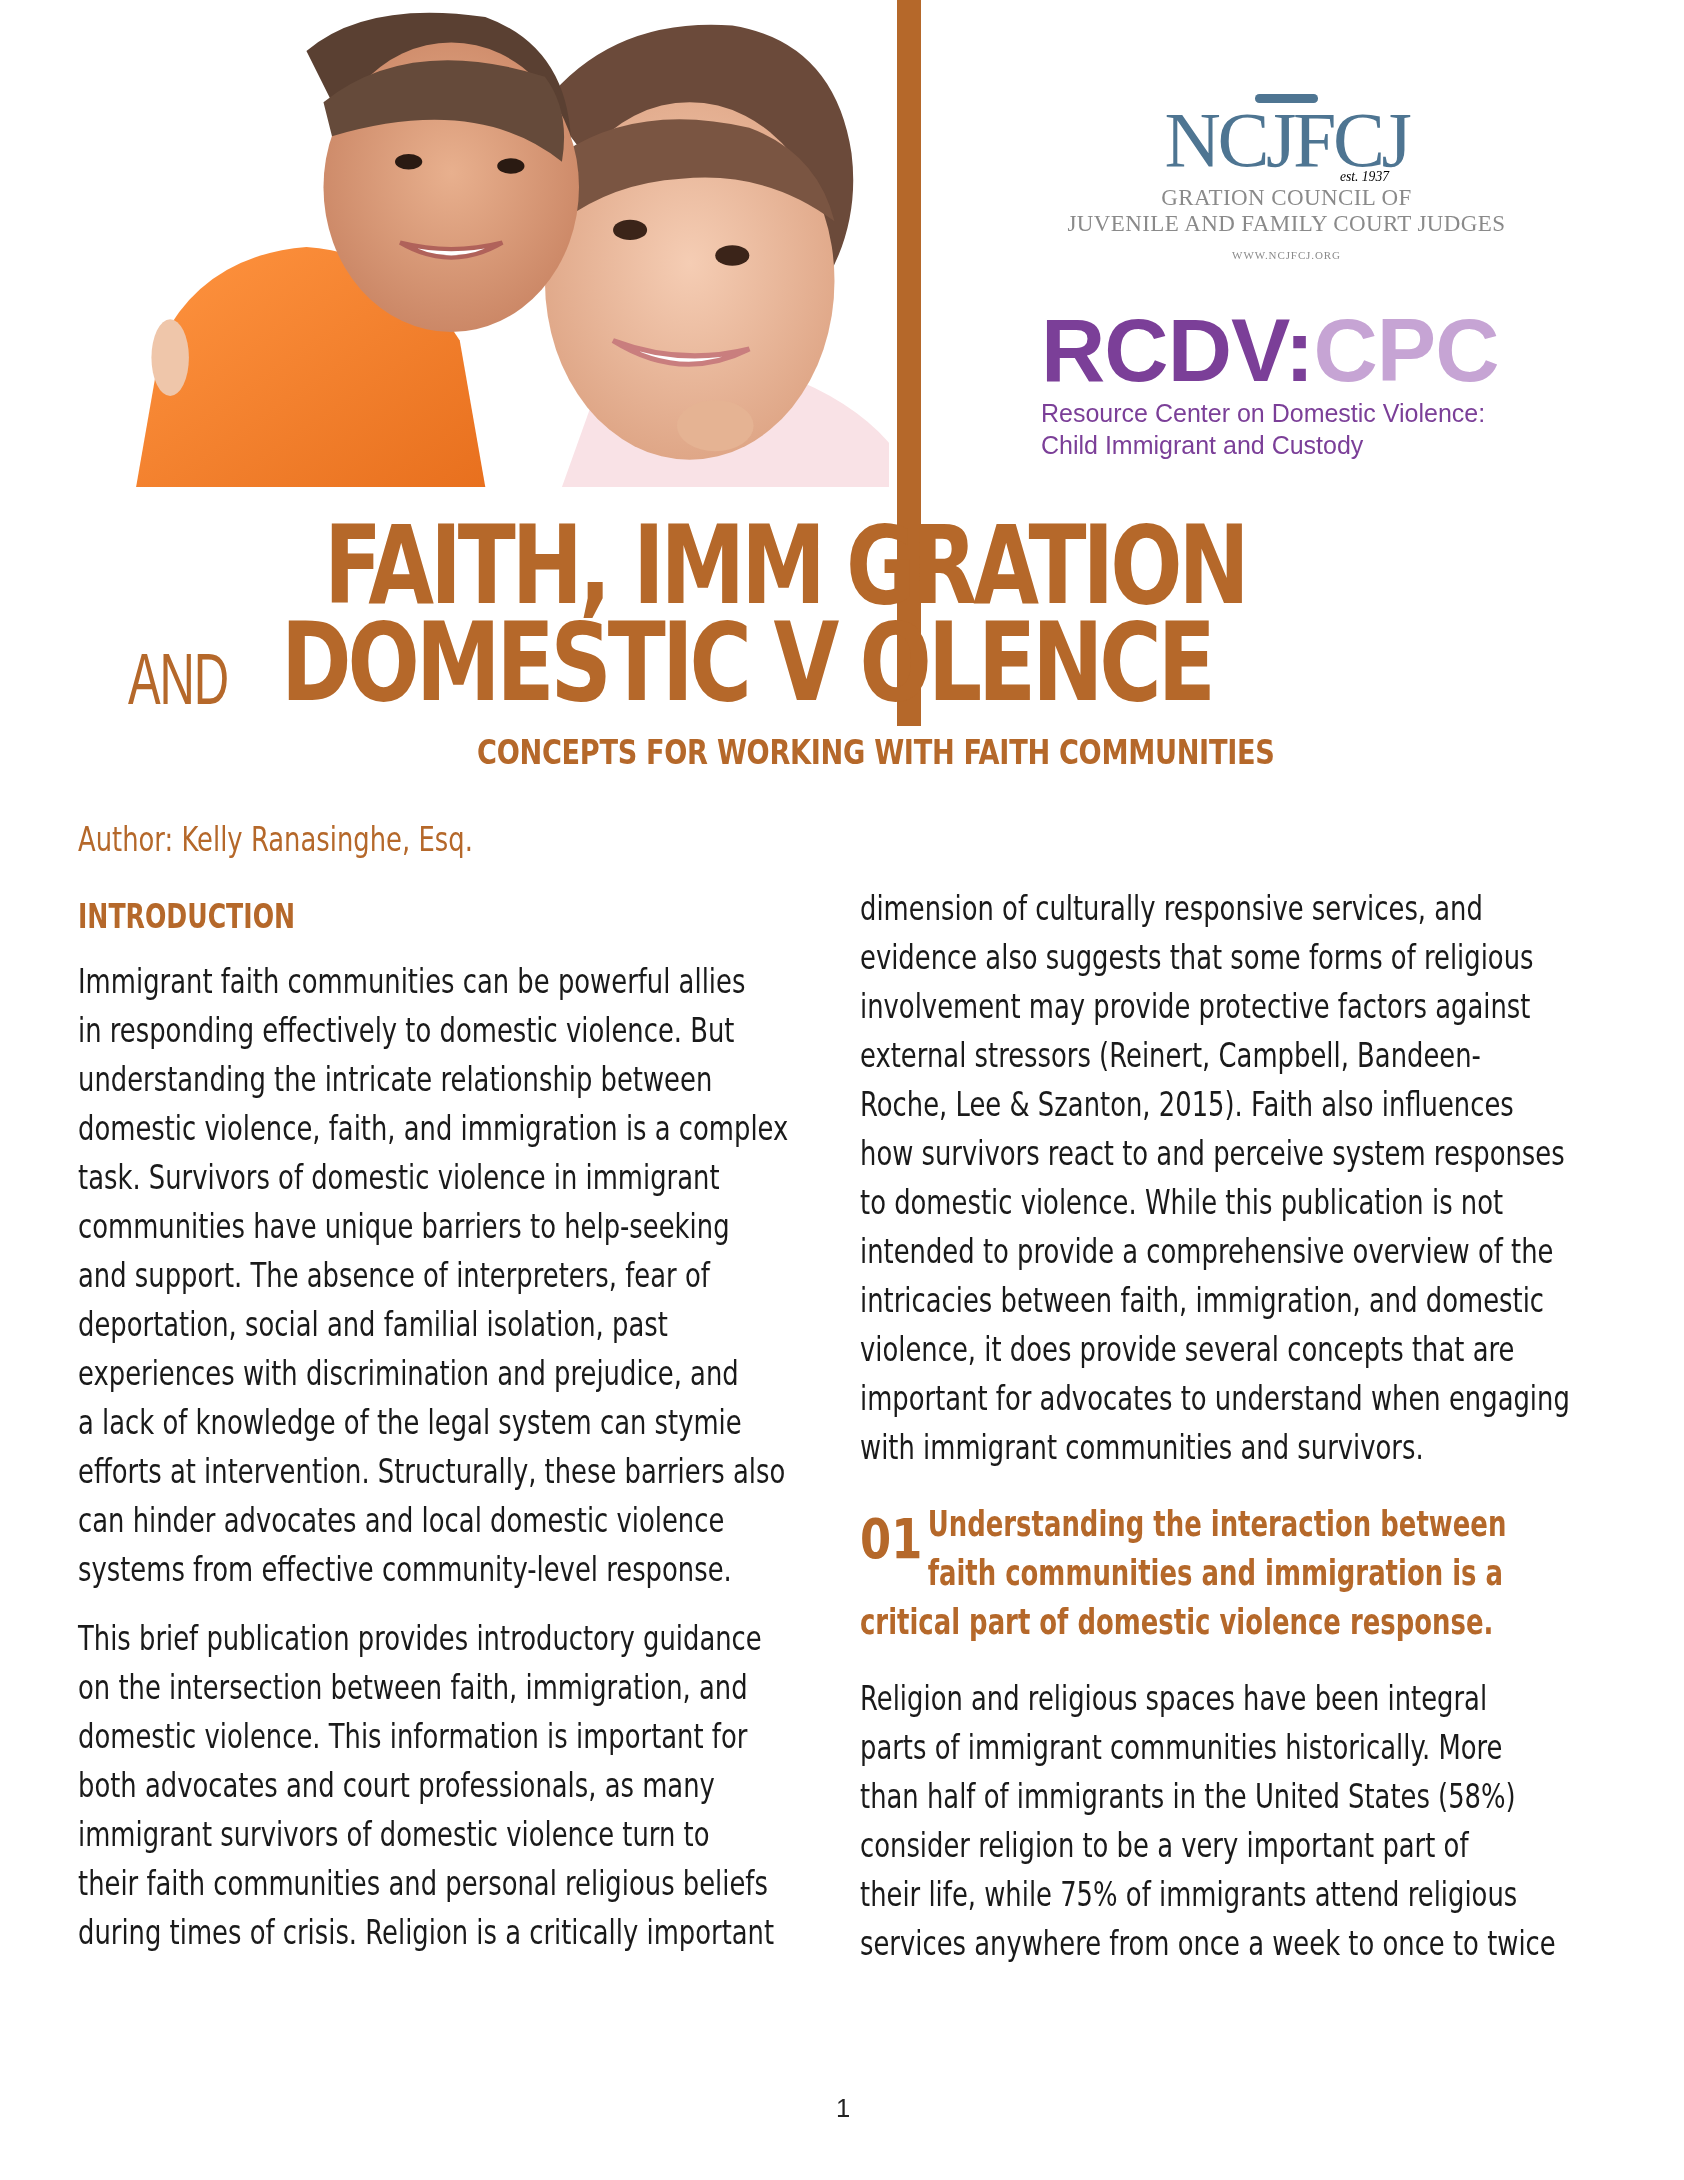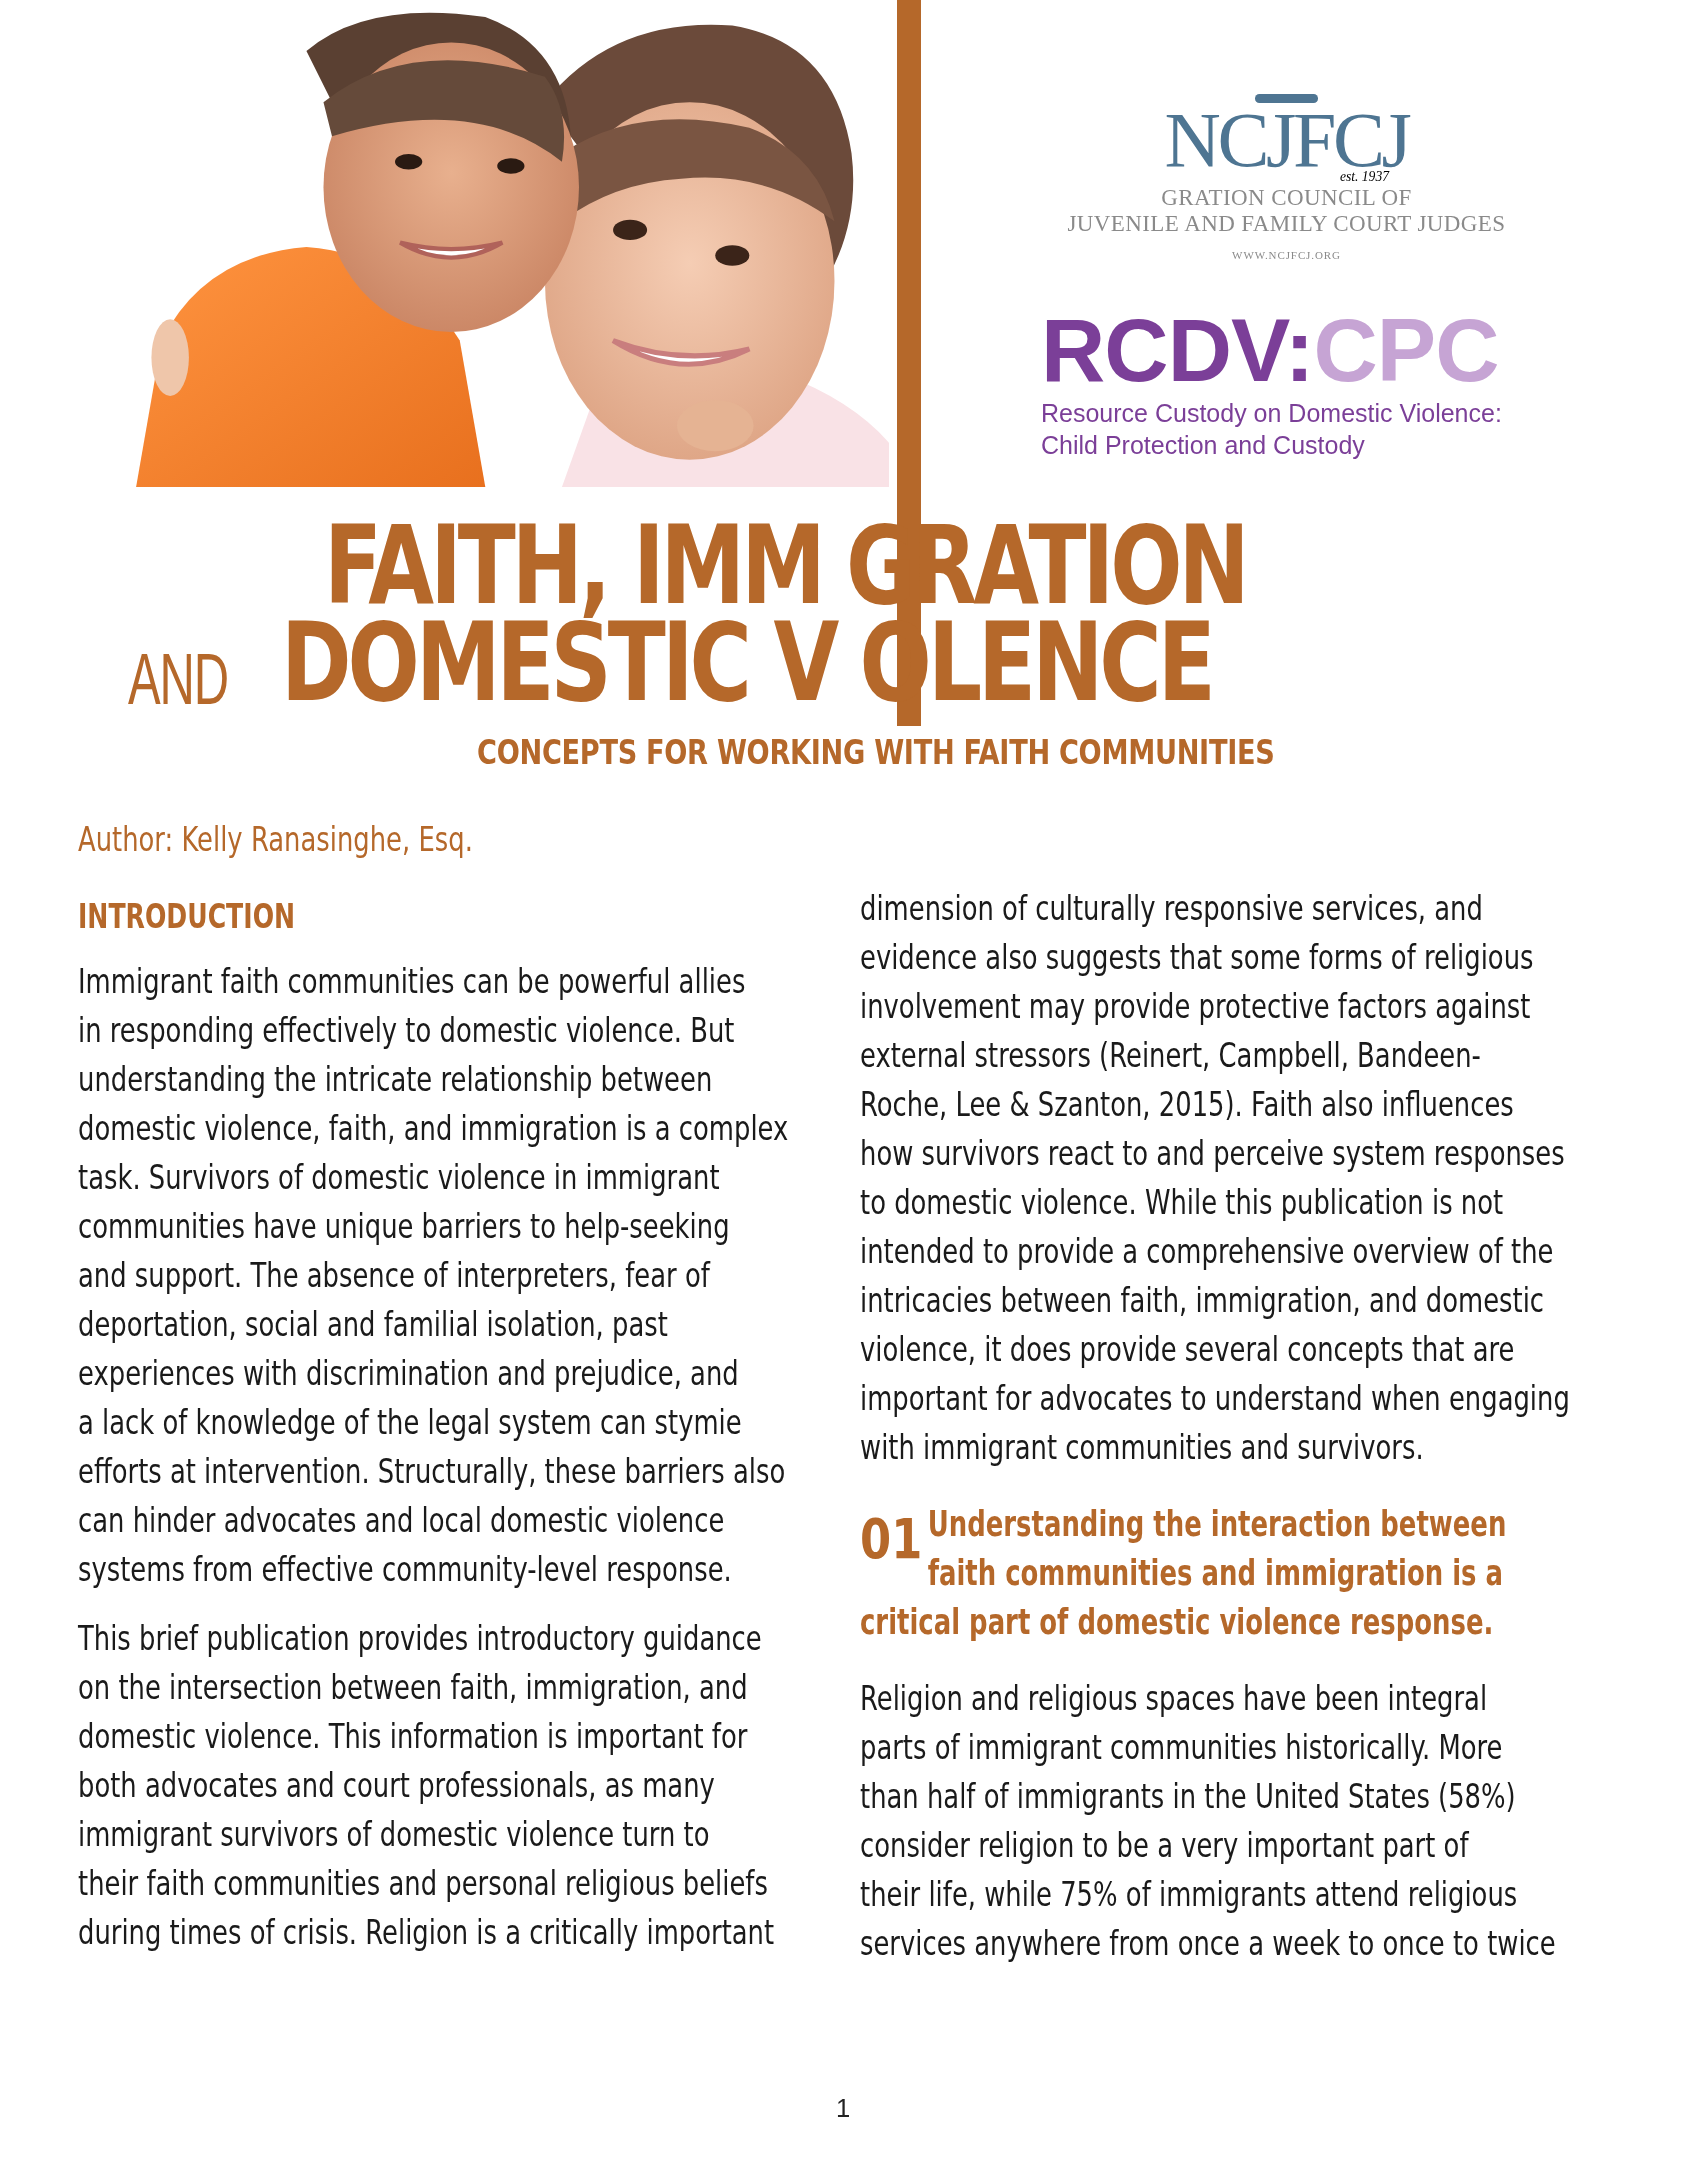--- a/index.html
+++ b/index.html
@@ -105,22 +105,22 @@
   <div class="mark">NCJFCJ</div>
   <div class="est">est. 1937</div>
   <div class="name1">GRATION COUNCIL OF</div>
   <div class="name2">JUVENILE AND FAMILY COURT JUDGES</div>
   <div class="url">WWW.NCJFCJ.ORG</div>
 </div>
 
 <div class="rcdv">
   <div class="big"><span class="dark">RCDV:</span><span class="light">CPC</span></div>
   <div class="sub">
-    <div>Resource Custody on Domestic Violence:</div>
-    <div>Child Protection and Custody</div>
+    <div>Resource Center on Domestic Violence:</div>
+    <div>Child Immigrant and Custody</div>
   </div>
 </div>
 
 <div class="title-line t1"><span>FAITH, IMM</span><span class="title-gap"></span><span>GRATION</span></div>
 <div class="and">AND</div>
 <div class="title-line t2"><span>DOMESTIC V</span><span class="title-gap"></span><span>OLENCE</span></div>
 <div class="subtitle">CONCEPTS FOR WORKING WITH FAITH COMMUNITIES</div>
 
 <div class="col left">
   <div class="author">Author: Kelly Ranasinghe, Esq.</div>

